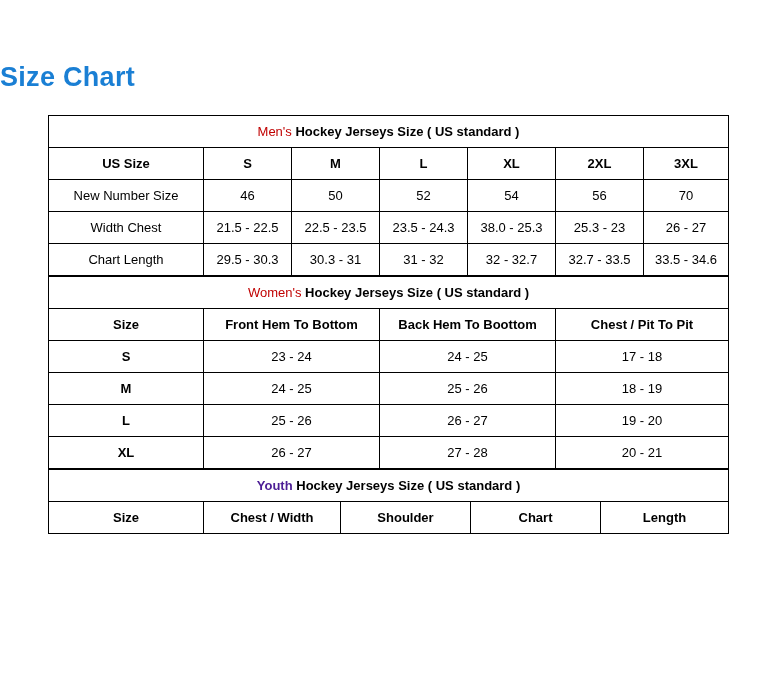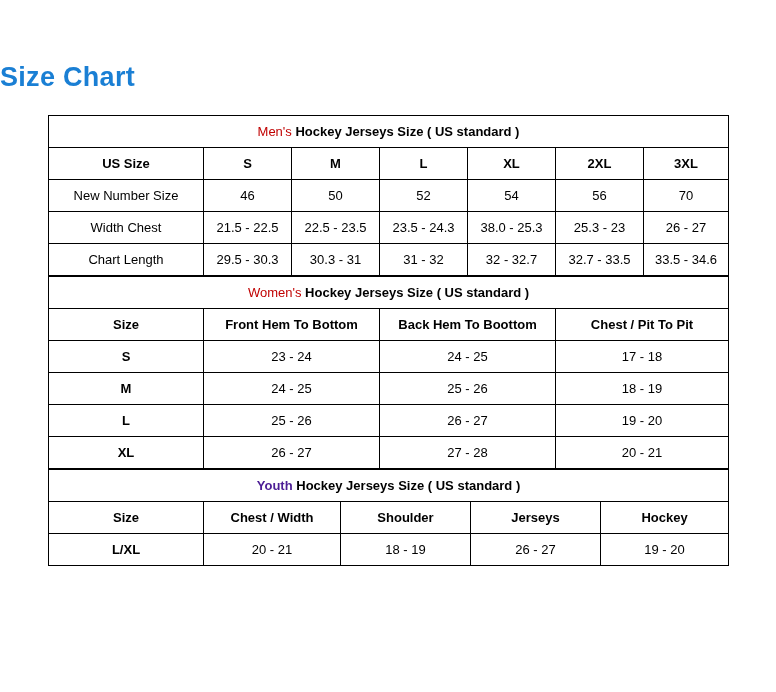--- a/index.html
+++ b/index.html
@@ -172,26 +172,19 @@
       <col style="width:128px">
     </colgroup>
     <tbody>
       <tr>
         <td class="section-head" colspan="5"><span class="accent-youth">Youth</span><span> Hockey Jerseys Size ( US standard )</span></td>
       </tr>
       <tr>
         <td class="col-head">Size</td>
         <td class="col-head">Chest / Width</td>
         <td class="col-head">Shoulder</td>
-        <td class="col-head">Jerseys</td>
-        <td class="col-head">Hockey</td>
-      </tr>
-      <tr>
-        <td class="row-head-b">L/XL</td>
-        <td>20 - 21</td>
-        <td>18 - 19</td>
-        <td>26 - 27</td>
-        <td>19 - 20</td>
+        <td class="col-head">Chart</td>
+        <td class="col-head">Length</td>
       </tr>
     </tbody>
   </table>
 
 </div>
 
 </body></html>

